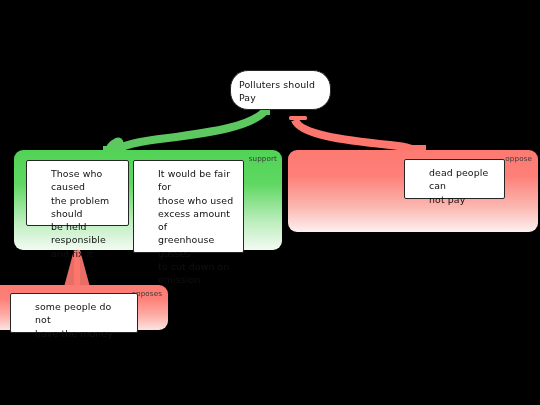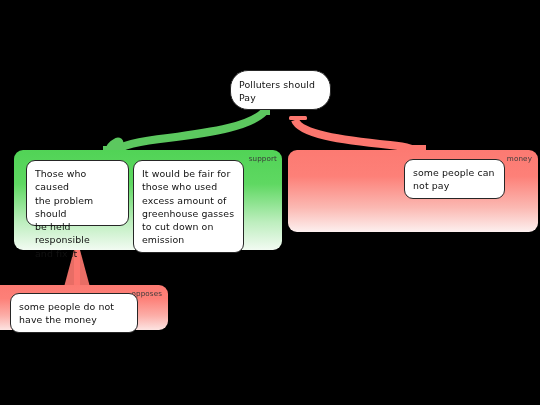--- a/index.html
+++ b/index.html
@@ -13,26 +13,26 @@
   }
   #canvas{position:absolute;left:0;top:0;width:540px;height:405px;}
 
   .connector-layer{position:absolute;left:0;top:0;width:540px;height:405px;pointer-events:none;}
 
   
   .node{
     position:absolute;
     background:#ffffff;
     border:1.3px solid #262626;
-    border-radius:9px;
+    border-radius:2px;
     box-sizing:border-box;
     color:#111111;
     font-size:9.4px;
     line-height:13.3px;
-    padding:6px 7px 5px 8px;
+    padding:6px 7px 5px 24px;
     white-space:pre-line;
     letter-spacing:0.1px;
   }
 
   
   #root-node{
     left:230px;top:70px;width:101px;height:40px;
     border-radius:18px;
     padding:7px 6px 5px 8px;
   }
@@ -100,21 +100,21 @@
     <path d="M 77 285 L 77 232" fill="none" stroke="#fc766e" stroke-width="6" stroke-linecap="butt"></path>
     <polygon points="64,287 90,287 80,250 74,250" fill="#fc766e" opacity="0.92"></polygon>
     <rect x="64" y="226" width="27" height="4" rx="1.5" fill="#fc8880"></rect>
   </svg>
 
   <div class="group" id="group-support">
     <span class="group-label">support</span>
   </div>
 
   <div class="group" id="group-oppose-right">
-    <span class="group-label">money</span>
+    <span class="group-label">oppose</span>
   </div>
 
   <div class="group" id="group-opposes-bottom">
     <span class="group-label">opposes</span>
   </div>
 
   <div class="node" id="root-node">Polluters should
 Pay</div>
 
   <div class="node" id="node-responsible">Those who caused
@@ -123,19 +123,19 @@
 and fix it</div>
 
   <div class="node" id="node-fair">It would be fair for
 those who used
 excess amount of
 greenhouse gasses
 to cut down on
 emission</div>
 
 
-  <div class="node" id="node-dead-cannot-pay">some people can
+  <div class="node" id="node-dead-cannot-pay">dead people can
 not pay</div>
 
   <div class="node" id="node-no-money">some people do not
 have the money</div>
 
 </div>
 
 </body></html>

